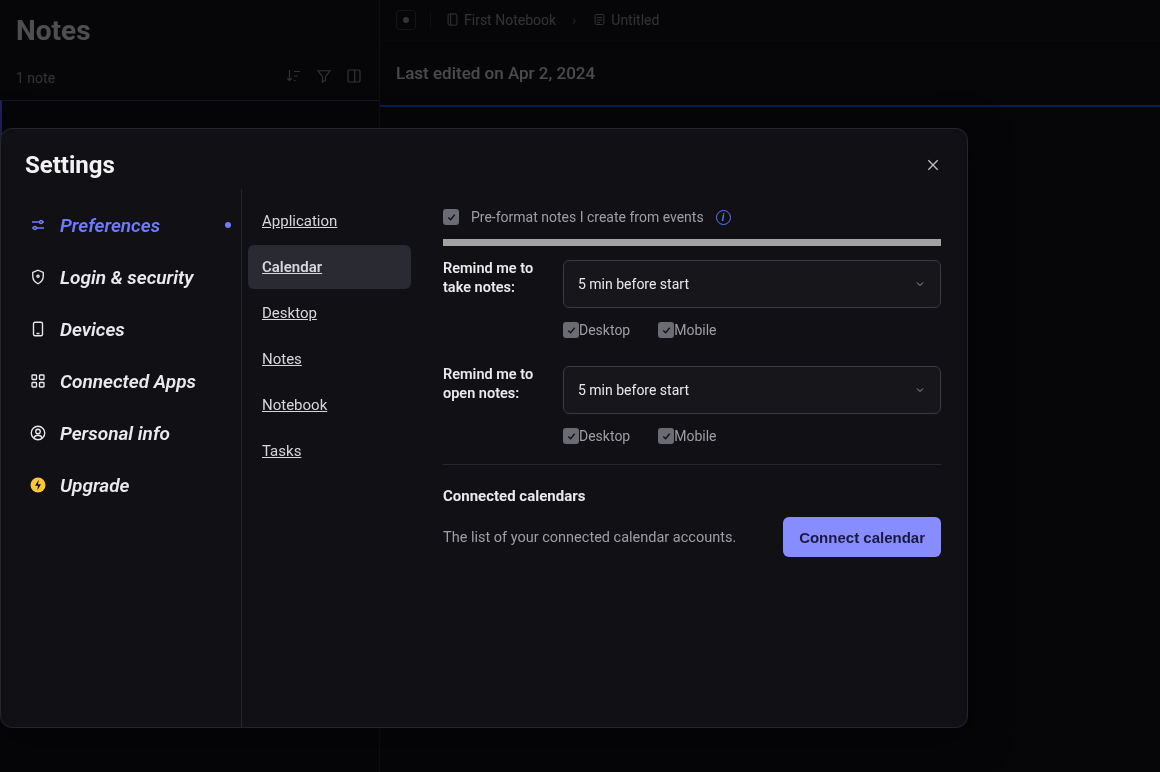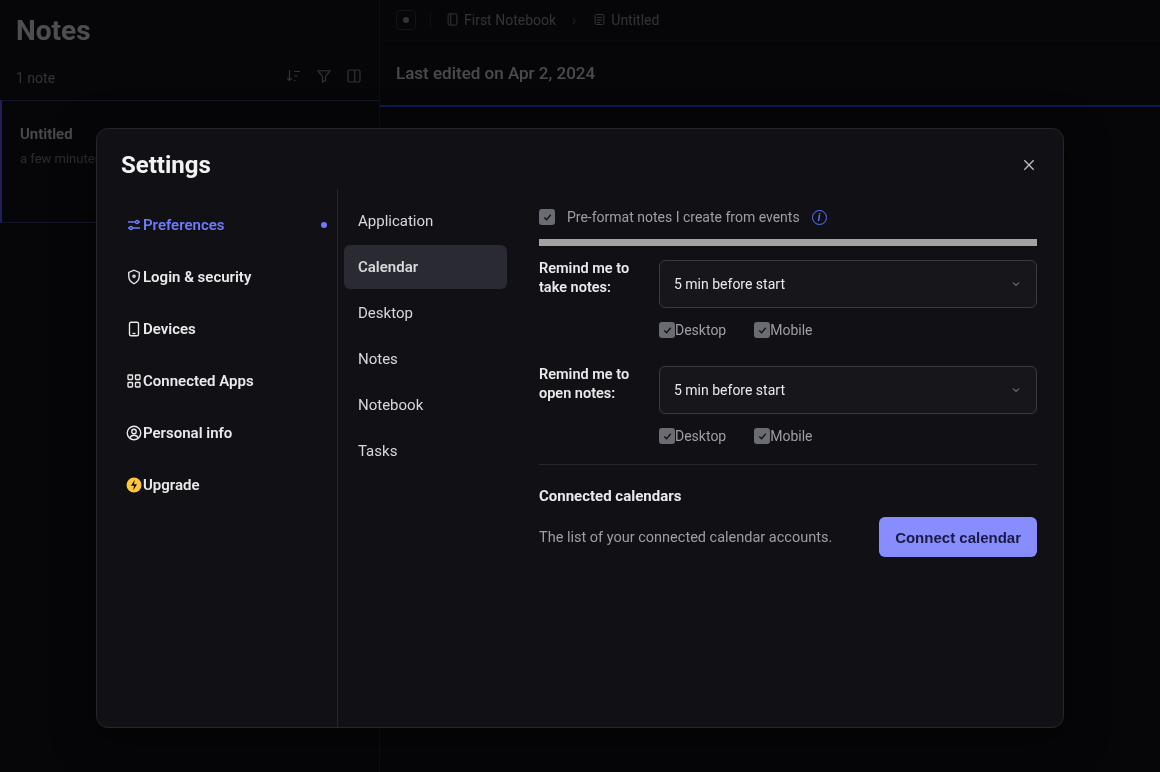--- a/index.html
+++ b/index.html
@@ -82,21 +82,21 @@
     font-weight: 500;
   }
 
   
   .overlay {
     position: absolute;
     inset: 0;
     background: rgba(0,0,0,.4);
     display: flex;
     align-items: flex-start;
-    justify-content: center;
+    justify-content: flex-start;
   }
   .modal {
     margin-top: 128px;
     width: 968px;
     height: 600px;
     background: #111115;
     border: 1px solid #26262e;
     border-radius: 12px;
     display: flex;
     flex-direction: column;
@@ -127,28 +127,30 @@
   }
 
   
   .col-nav {
     width: 240px;
     padding: 10px 0 0 12px;
   }
   .col-nav .item {
     display: flex;
     align-items: center;
+    gap: 13px;
     height: 52px;
     padding: 0 16px;
     color: #eaeaec;
     font-weight: 600;
-    font-size: 15px;
+    font-size: 19px;
     cursor: pointer;
     position: relative;
     border-radius: 6px;
+    font-style: italic;
   }
   .col-nav .item.active { color: #6f7bff; }
   .col-nav .item.active .dot {
     position: absolute; right: 10px; top: 50%; transform: translateY(-50%);
     width: 6px; height: 6px; border-radius: 50%; background: #6f7bff;
   }
   .col-nav .item svg { width: 18px; height: 18px; stroke: currentColor; fill: none; stroke-width: 1.8; flex-shrink: 0; }
   .col-nav .upgrade svg { fill: #ffc63a; stroke: #111115; }
 
   
@@ -160,20 +162,21 @@
   .col-sub .sitem {
     height: 44px;
     display: flex;
     align-items: center;
     padding: 0 14px;
     color: #d8d8dc;
     font-size: 15px;
     border-radius: 6px;
     cursor: pointer;
     margin: 2px 0;
+    text-decoration: underline;
   }
   .col-sub .sitem.active { background: #2a2a32; font-weight: 600; }
 
   
   .col-panel {
     flex: 1;
     padding: 6px 26px 20px 26px;
     overflow-y: auto;
   }
   .row {

